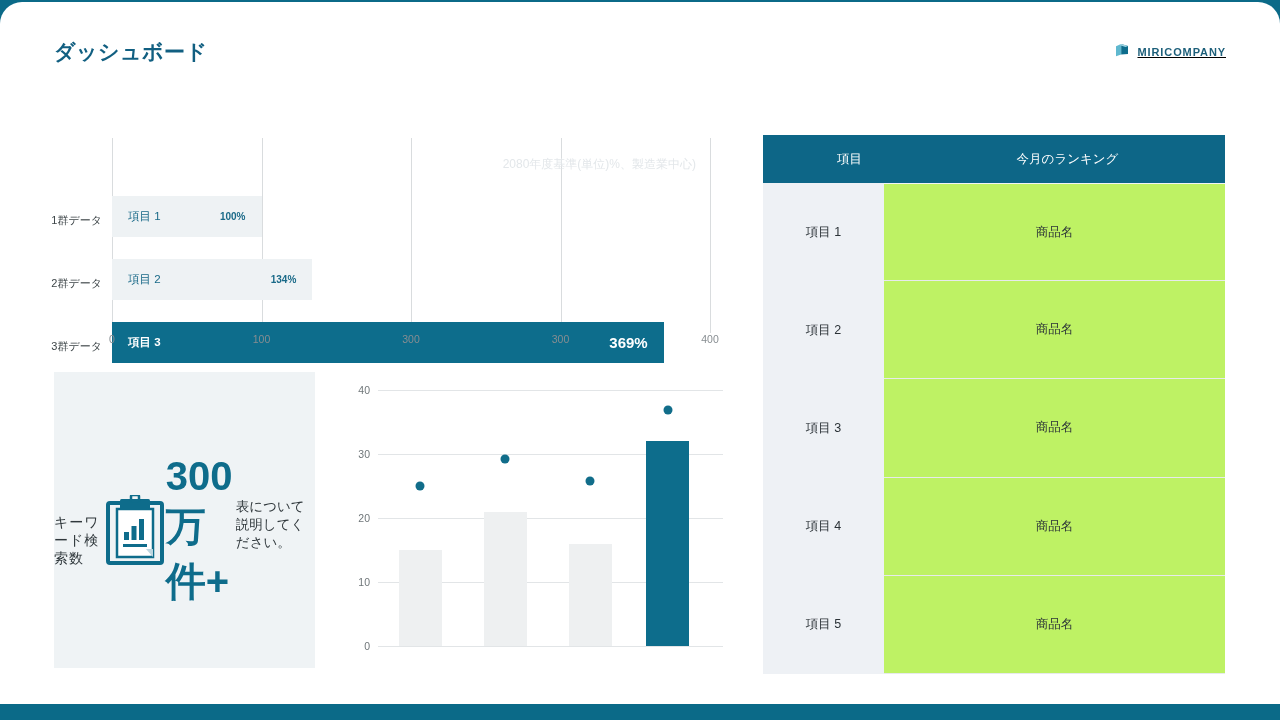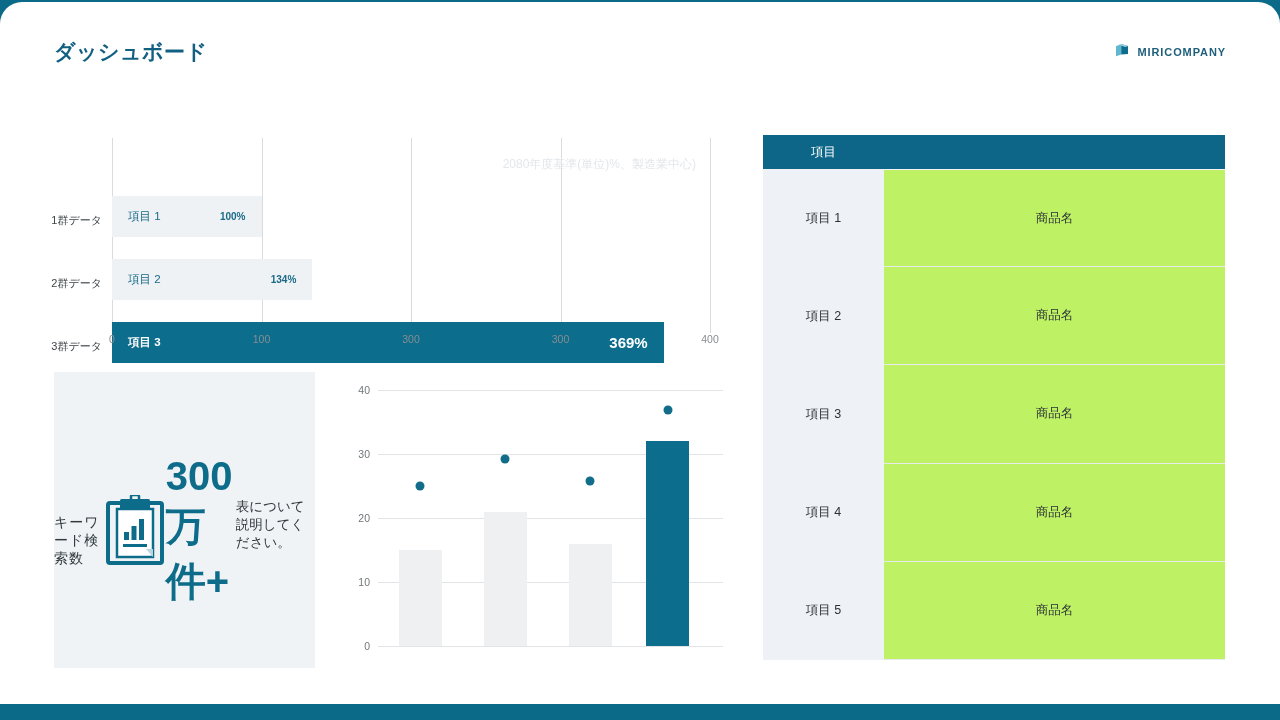--- a/index.html
+++ b/index.html
@@ -24,21 +24,21 @@
   }
 
   
   .page-title {
     position: absolute; left: 54px; top: 36px;
     font-size: 21px; font-weight: bold; color: #115f81;
     letter-spacing: .5px;
   }
   .brand {
     position: absolute; right: 54px; top: 40px;
-    display: flex; align-items: center; gap: 7px;
+    display: flex; align-items: center; gap: 7px; text-decoration: underline;
   }
   .brand-name {
     font-size: 11px; font-weight: bold; color: #1d5f7a; letter-spacing: .9px;
   }
 
   
   .hbar-panel { position: absolute; left: 0; top: 118px; width: 740px; height: 232px; }
   .hbar-plot { position: absolute; left: 112px; top: 18px; width: 598px; height: 195px; }
   .gridline {
     position: absolute; top: 0; width: 1px; height: 195px; background: #d9dcde;
@@ -104,21 +104,21 @@
   .combo-axis .xtick {
     position: absolute; top: 0; font-size: 10.5px; color: #6f7679;
     transform: translateX(-50%); white-space: nowrap;
   }
 
   
   .rank-table {
     position: absolute; left: 763px; top: 133px;
     width: 462px; height: 529px;
   }
-  .rt-head { display: flex; height: 34px; background: #0d6687; }
+  .rt-head { display: flex; height: 48px; background: #0d6687; padding-left: 26px; }
   .rt-head .th {
     display: flex; align-items: center; justify-content: center;
     color: #ffffff; font-size: 12.5px;
   }
   .rt-col-a { width: 121px; flex: 0 0 121px; }
   .rt-col-b { flex: 1 1 auto; }
   .rt-body { display: flex; height: 491px; }
   .rt-left { width: 121px; flex: 0 0 121px; background: #eef1f5; }
   .rt-right { flex: 1 1 auto; background: #bef264; }
   .rt-cell {
@@ -233,20 +233,21 @@
         <div class="cdot" style="left:127px; top:69px"></div>
         <div class="cdot" style="left:212px; top:91px"></div>
         <div class="cdot" style="left:290px; top:20px"></div>
       </div>
 
     </div>
 
     <div class="rank-table">
       <div class="rt-head">
         <div class="th rt-col-a">項目</div>
+        <div class="th rt-col-b">今月のランキング</div>
       </div>
       <div class="rt-body">
         <div class="rt-left">
           <div class="rt-cell">項目 1</div>
           <div class="rt-cell">項目 2</div>
           <div class="rt-cell">項目 3</div>
           <div class="rt-cell">項目 4</div>
           <div class="rt-cell">項目 5</div>
         </div>
         <div class="rt-right">

